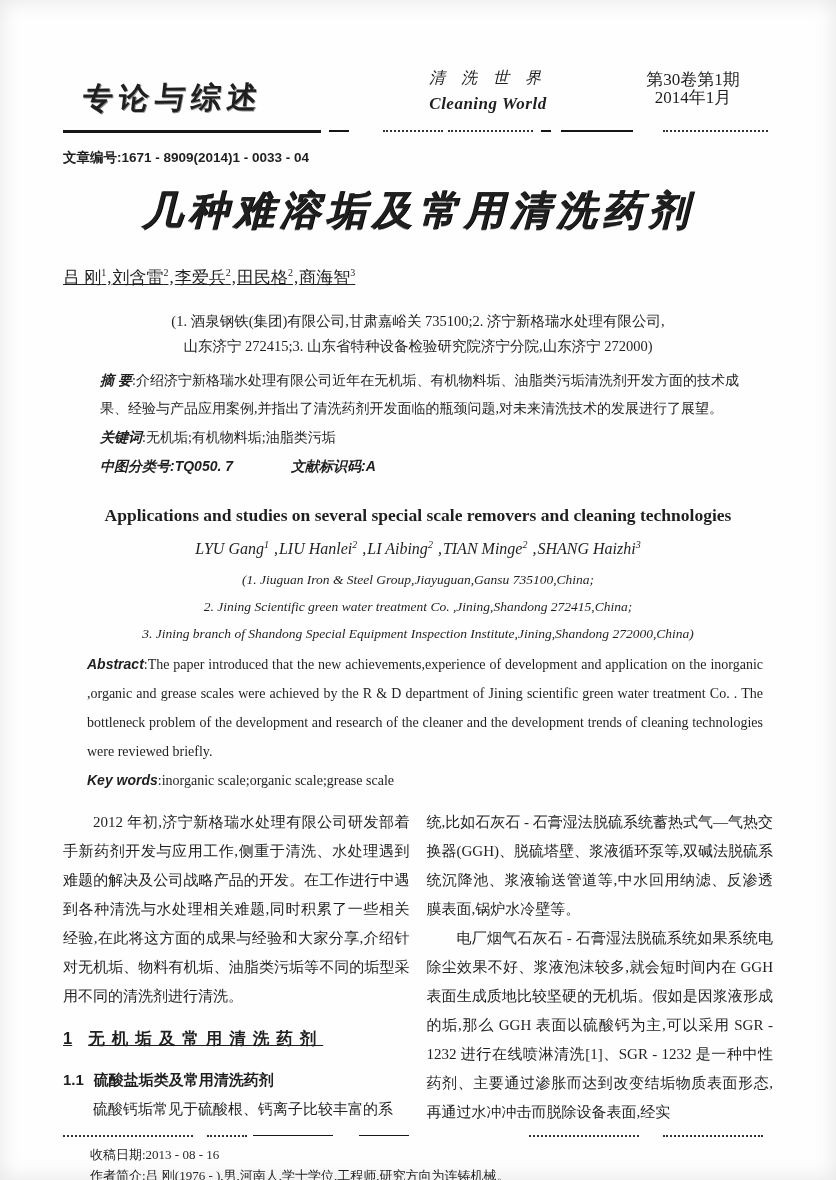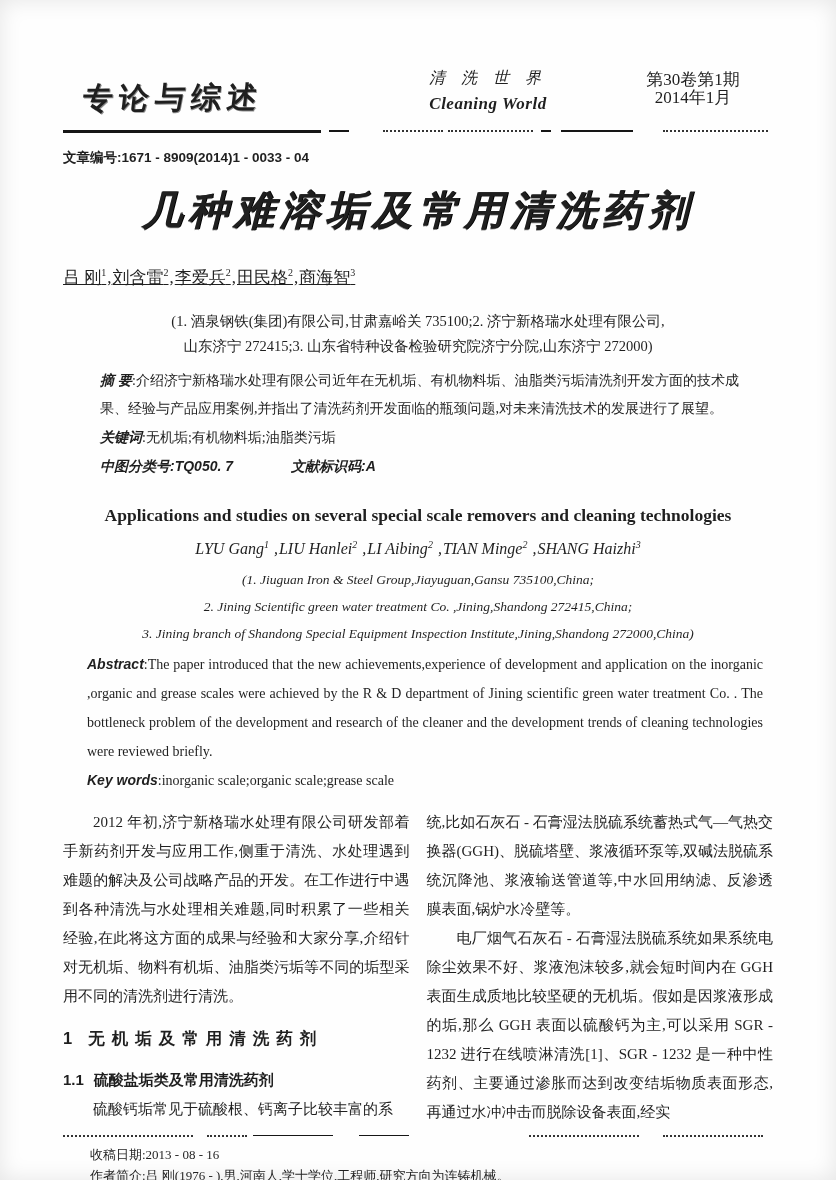--- a/index.html
+++ b/index.html
@@ -62,21 +62,21 @@
   .abstract-en { margin-top:3px; padding:0 10px 0 24px; font-size:14px; line-height:29px; text-align:justify; }
   .abstract-en p { margin:0; }
 
   
   .body-columns { display:flex; gap:17px; margin-top:13px; font-size:15px; line-height:29px; text-align:justify; }
   .col { flex:1; min-width:0; }
   .col p { margin:0; }
   p.indent { text-indent:2em; }
   .sec1 {
     margin:13px 0 12px; font-family:"Liberation Sans","DejaVu Sans",sans-serif;
-    font-weight:bold; font-size:16.5px; letter-spacing:7px;
+    font-weight:bold; font-size:16.5px; letter-spacing:7px;text-decoration:underline;
   }
   .sec1 .sec-num { letter-spacing:0; margin-right:16px; }
   .sec11 { font-family:"Liberation Sans","DejaVu Sans",sans-serif; font-weight:bold; font-size:15px; margin:8px 0 1px; }
   .sec11 .sec-num { margin-right:10px; }
 
   
   .foot-rule { margin-top:7px; display:flex; align-items:center; height:3px; }
   .foot-rule .seg { border-top-width:1px; }
   .foot-rule .seg.dot { border-top-width:2px; }
   .footnote { margin-top:7px; padding-left:27px; font-size:13px; line-height:21px; }

